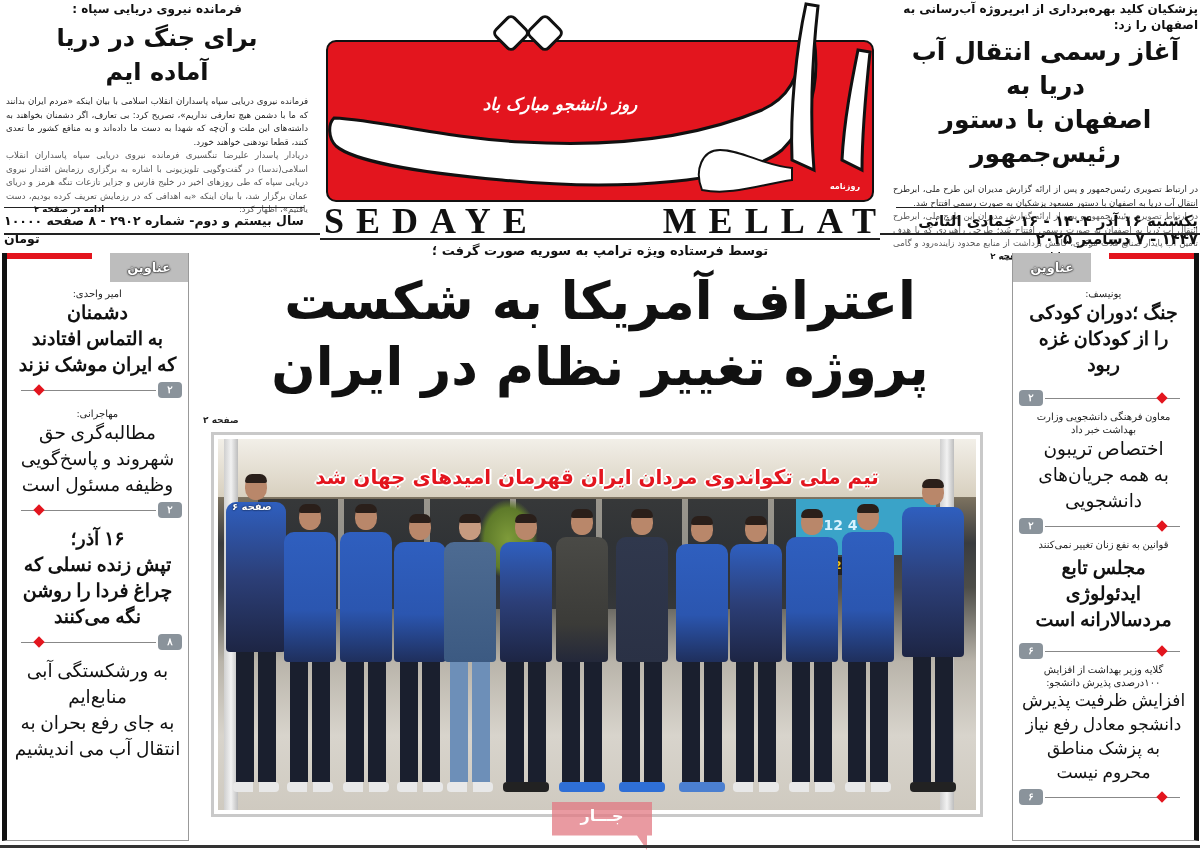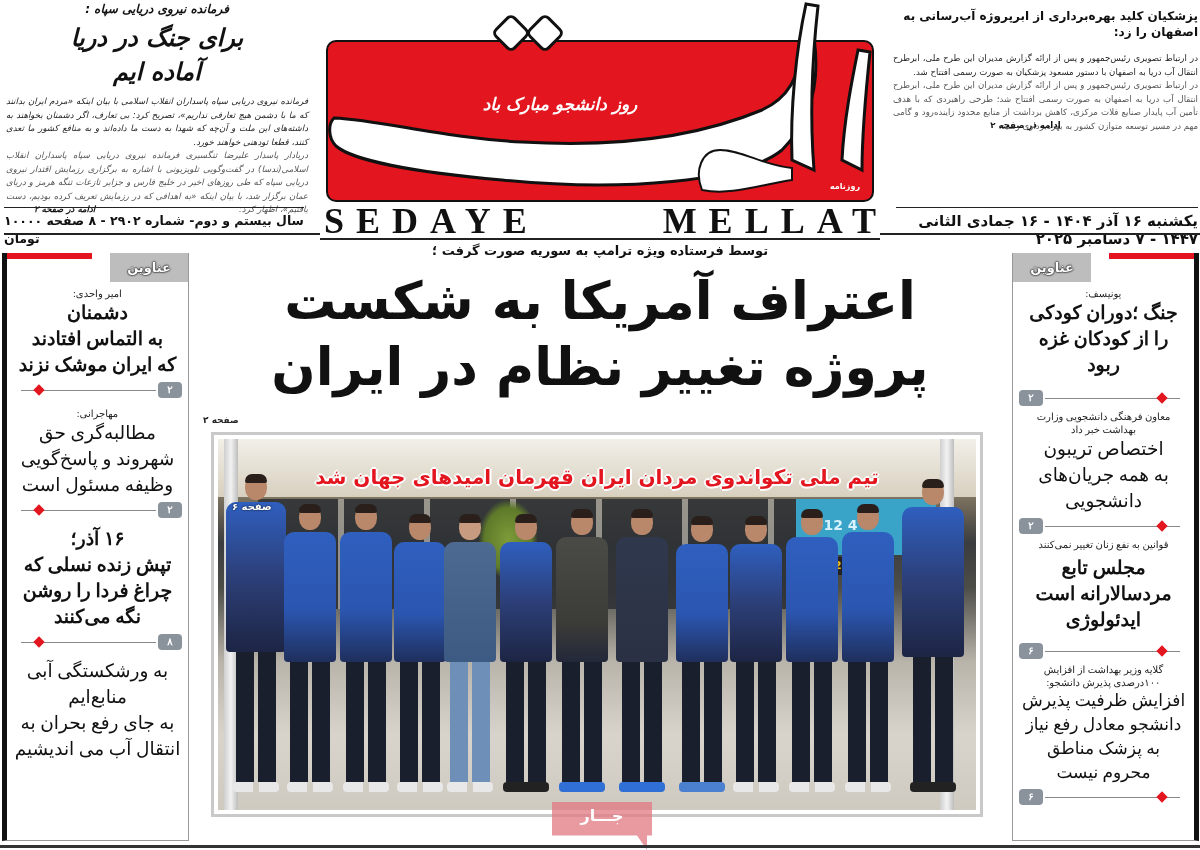--- a/index.html
+++ b/index.html
@@ -2,30 +2,30 @@
 <html><head>
 <meta charset="utf-8">
 <style>
   * { box-sizing: border-box; margin: 0; padding: 0; }
   html, body { width: 1200px; height: 850px; background: #ffffff; overflow: hidden; }
   body { position: relative; font-family: "DejaVu Sans", sans-serif; color: #111; }
 
   .rtl { direction: rtl; }
 
   
-  #top-left { position: absolute; left: 4px; top: 0; width: 306px; height: 205px; text-align: center; font-style: italic; }
+  #top-left { position: absolute; left: 4px; top: 0; width: 306px; height: 205px; text-align: center; }
   #top-left .kicker { font-size: 12px; font-weight: bold; line-height: 16px; margin-top: 1px; }
   #top-left .headline { font-size: 24px; font-weight: bold; line-height: 34px; margin-top: 4px; letter-spacing: -0.5px; }
   #top-left .body { font-size: 8.6px; line-height: 13.5px; text-align: justify; margin-top: 6px; padding: 0 2px; color: #222; }
   #top-left .body p { margin-bottom: 0; }
   #top-left .cont { font-size: 8.6px; font-weight: bold; text-align: left; padding-left: 30px; margin-top: -13px; }
 
   
   #top-right { position: absolute; left: 893px; top: 0; width: 305px; height: 205px; text-align: center; }
-  #top-right .kicker { font-size: 12px; font-weight: bold; line-height: 16px; margin-top: 8px; text-align: right; }
+  #top-right .kicker { font-size: 12px; font-weight: bold; line-height: 16px; margin-top: 1px; text-align: right; }
   #top-right .headline { font-size: 25px; font-weight: bold; line-height: 34px; margin-top: 2px; letter-spacing: -0.5px; }
   #top-right .body { font-size: 8.6px; line-height: 13.5px; text-align: justify; margin-top: 12px; color: #222; }
   #top-right .cont { font-size: 8.6px; font-weight: bold; text-align: center; margin-top: -13px; padding-right: 40px; }
 
   .rule { position: absolute; height: 1px; background: #222; }
 
   
   #issue-left { position: absolute; left: 4px; top: 212px; width: 300px; font-size: 12.5px; font-weight: bold; text-align: left; line-height: 18px; }
   #issue-right { position: absolute; left: 896px; top: 212px; width: 302px; font-size: 15px; font-weight: bold; text-align: right; line-height: 18px; }
 
@@ -116,20 +116,24 @@
     <p style="color:#555">دریادار پاسدار علیرضا تنگسیری فرمانده نیروی دریایی سپاه پاسداران انقلاب اسلامی(ندسا) در گفت‌وگویی تلویزیونی با اشاره به برگزاری رزمایش اقتدار نیروی دریایی سپاه که طی روزهای اخیر در خلیج فارس و جزایر تازعات تنگه هرمز و دریای عمان برگزار شد، با بیان اینکه «به اهدافی که در رزمایش تعریف کرده بودیم، دست یافتیم»، اظهار کرد:</p>
   </div>
   <div class="cont">ادامه در صفحه ۲</div>
 </div>
 <div class="rule" style="left:4px; top:207px; width:300px;"></div>
 <div id="issue-left" class="rtl">سال بیستم و دوم- شماره ۲۹۰۲ - ۸ صفحه ۱۰۰۰۰ تومان</div>
 <div class="rule" style="left:4px; top:233px; width:316px; height:2px;"></div>
 
 <div id="top-right" class="rtl">
   <div class="kicker">پزشکیان کلید بهره‌برداری از ابرپروژه آب‌رسانی به اصفهان را زد:</div>
+  <div class="headline">
+    <div>آغاز رسمی انتقال آب دریا به</div>
+    <div>اصفهان با دستور رئیس‌جمهور</div>
+  </div>
   <div class="body">
     <p>در ارتباط تصویری رئیس‌جمهور و پس از ارائه گزارش مدیران این طرح ملی، ابرطرح انتقال آب دریا به اصفهان با دستور مسعود پزشکیان به صورت رسمی افتتاح شد.</p>
     <p style="color:#555">در ارتباط تصویری رئیس‌جمهور و پس از ارائه گزارش مدیران این طرح ملی، ابرطرح انتقال آب دریا به اصفهان به صورت رسمی افتتاح شد؛ طرحی راهبردی که با هدف تأمین آب پایدار صنایع فلات مرکزی، کاهش برداشت از منابع محدود زاینده‌رود و گامی مهم در مسیر توسعه متوازن کشور به بهره‌برداری رسید.</p>
   </div>
   <div class="cont">ادامه در صفحه ۲</div>
 </div>
 <div class="rule" style="left:896px; top:207px; width:302px;"></div>
 <div id="issue-right" class="rtl">یکشنبه ۱۶ آذر ۱۴۰۴ - ۱۶ جمادی الثانی ۱۴۴۷ - ۷ دسامبر ۲۰۲۵</div>
 <div class="rule" style="left:880px; top:233px; width:320px; height:2px;"></div>
 
@@ -247,22 +251,22 @@
       <div class="sb-sep">
         <div class="line"></div>
           <div class="diamond"></div>
         <div class="page">۲</div>
       </div>
     </div>
     <div class="sb-item">
       <div class="sb-kicker" style="padding-top:0">قوانین به نفع زنان تغییر نمی‌کنند</div>
       <div class="sb-title" style="padding-top:4px">
         <div>مجلس تابع</div>
+        <div>ایدئولوژی</div>
         <div>مردسالارانه است</div>
-        <div>ایدئولوژی</div>
       </div>
       <div class="sb-sep" style="margin-top:8px">
         <div class="line"></div>
           <div class="diamond"></div>
         <div class="page">۶</div>
       </div>
     </div>
     <div class="sb-item">
       <div class="sb-kicker" style="padding:0 14px">گلایه وزیر بهداشت از افزایش ۱۰۰درصدی پذیرش دانشجو:</div>
       <div class="sb-title light" style="font-size:17px; line-height:24px">

